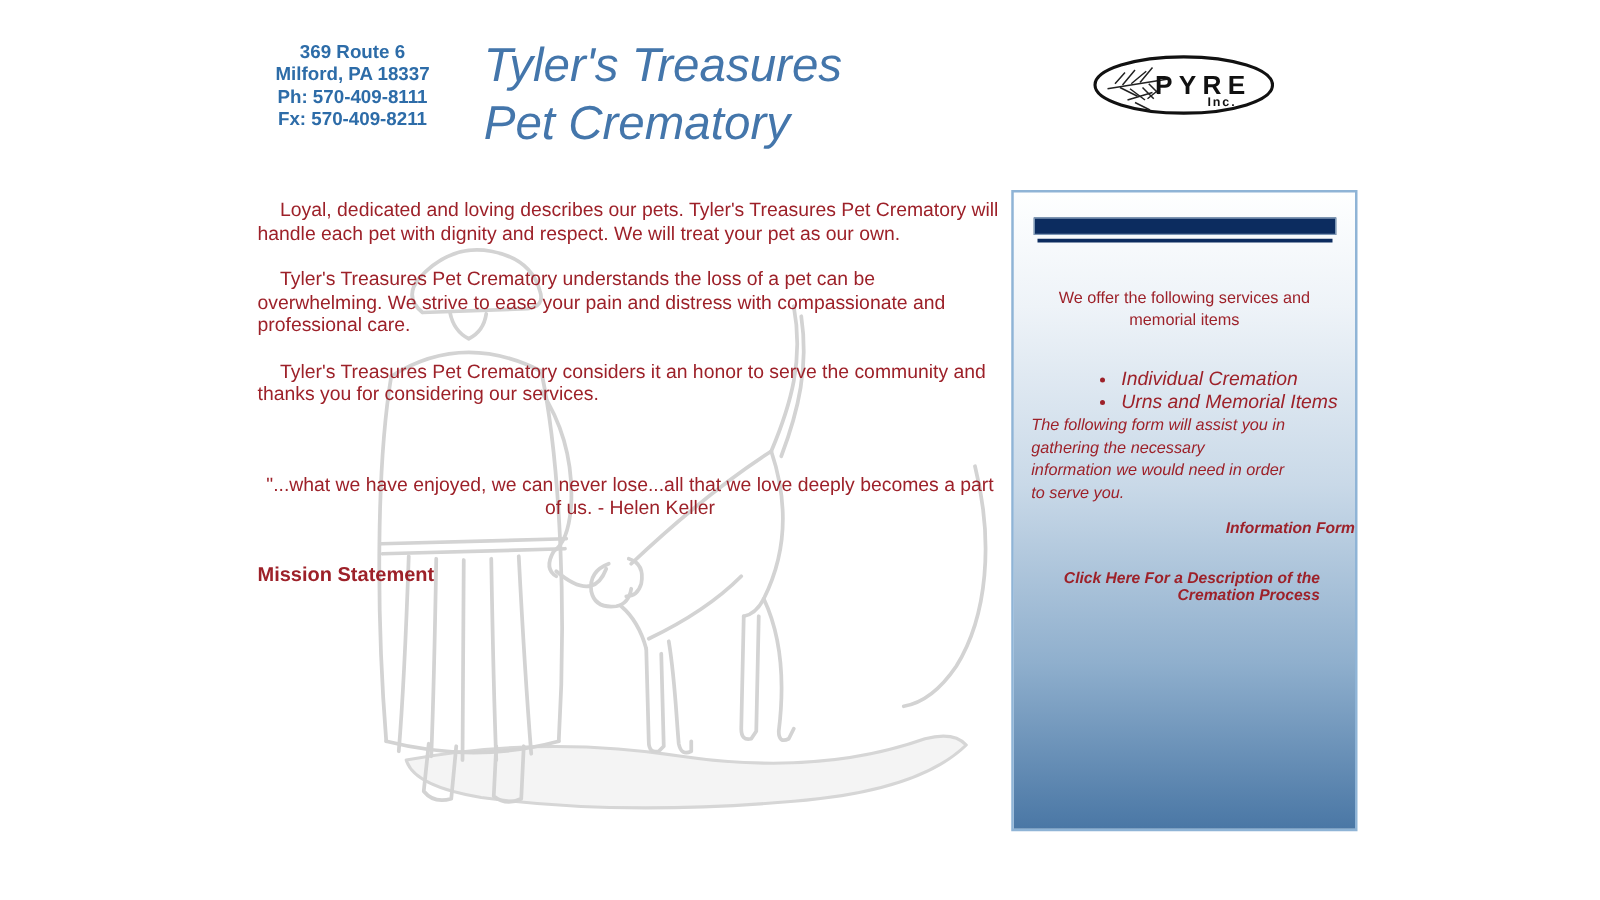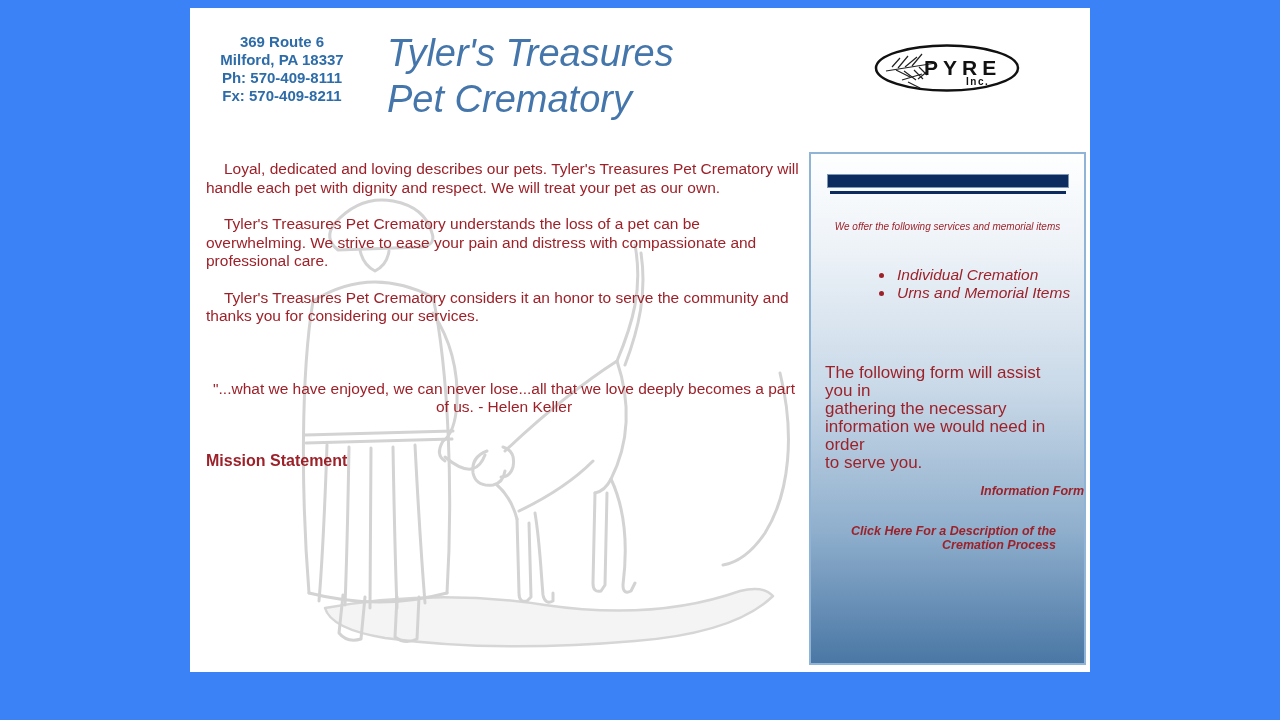--- a/index.html
+++ b/index.html
@@ -1,18 +1,18 @@
 <!DOCTYPE html>
 <html><head>
 <meta charset="utf-8">
 <style>
   * { margin:0; padding:0; box-sizing:border-box; }
   html,body { width:1280px; height:720px; }
   body { font-family:"Liberation Sans", sans-serif; background:#3a6da6; overflow:hidden; }
-  .canvas { position:relative; width:1280px; height:720px; background:#3b82f6; }
+  .canvas { position:relative; width:1280px; height:720px; background:#ffffff; }
   .page-box { position:absolute; left:190px; top:8px; width:900px; height:664px; background:#ffffff; }
 
   
   .address { position:absolute; left:12px; top:25px; width:160px; text-align:center;
              color:#2d6ca8; font-weight:bold; font-size:15px; line-height:18px; }
   .site-title { position:absolute; left:197px; top:22px; width:400px; 
                 color:#4476ab; font-family:Liberation Sans, sans-serif; font-style:italic;
                 font-size:38px; line-height:46px; }
   .logo-wrap { position:absolute; left:684px; top:35px; width:146px; height:50px; }
 
@@ -31,26 +31,26 @@
   .main-text .mission-text { margin-top:17px; }
 
   
   .sidebar { position:absolute; left:619px; top:144px; width:277px; height:513px; z-index:2;
              border:2px solid #8fb4d6;
              background:linear-gradient(180deg,#feffff 0%, #eef3f8 18%, #c9d9e8 46%, #8fafcd 74%, #4a77a5 100%);
              color:#9d2129; }
   .divider { width:242px; margin:20px auto 0; }
   .divider-bar { height:14px; background:#0c2c5f; border:1px solid #7d97b5; }
   .divider-line { height:3px; background:#0c2c5f; width:236px; margin:3px auto 0; }
-  .sb-intro { margin-top:24px; padding:0 10px; font-style:italic; font-size:10px;
+  .sb-intro { margin-top:35px; padding:0 10px; font-size:13px;
               line-height:18px; text-align:center; }
   .sb-list { margin-top:30px; padding-left:84px; list-style:disc; font-style:italic;
              font-size:15.5px; line-height:18px; }
   .sb-list li { padding-left:2px; }
-  .sb-form-text { margin-top:62px; padding:0 14px; font-size:17px;
+  .sb-form-text { padding:0 14px; font-style:italic; font-size:13px;
                   line-height:18px; white-space:pre-line; }
   .sb-link { display:block; margin-top:12px; text-align:right; color:#9d2129;
              font-weight:bold; font-style:italic; font-size:12.5px; line-height:14px;
              text-decoration:none; }
   .sb-link.process { margin-top:26px; white-space:pre-line; padding:0 28px; }
 
   .logo-svg text { font-family:"Liberation Sans", sans-serif; }
 </style>
 </head>
 <body>

